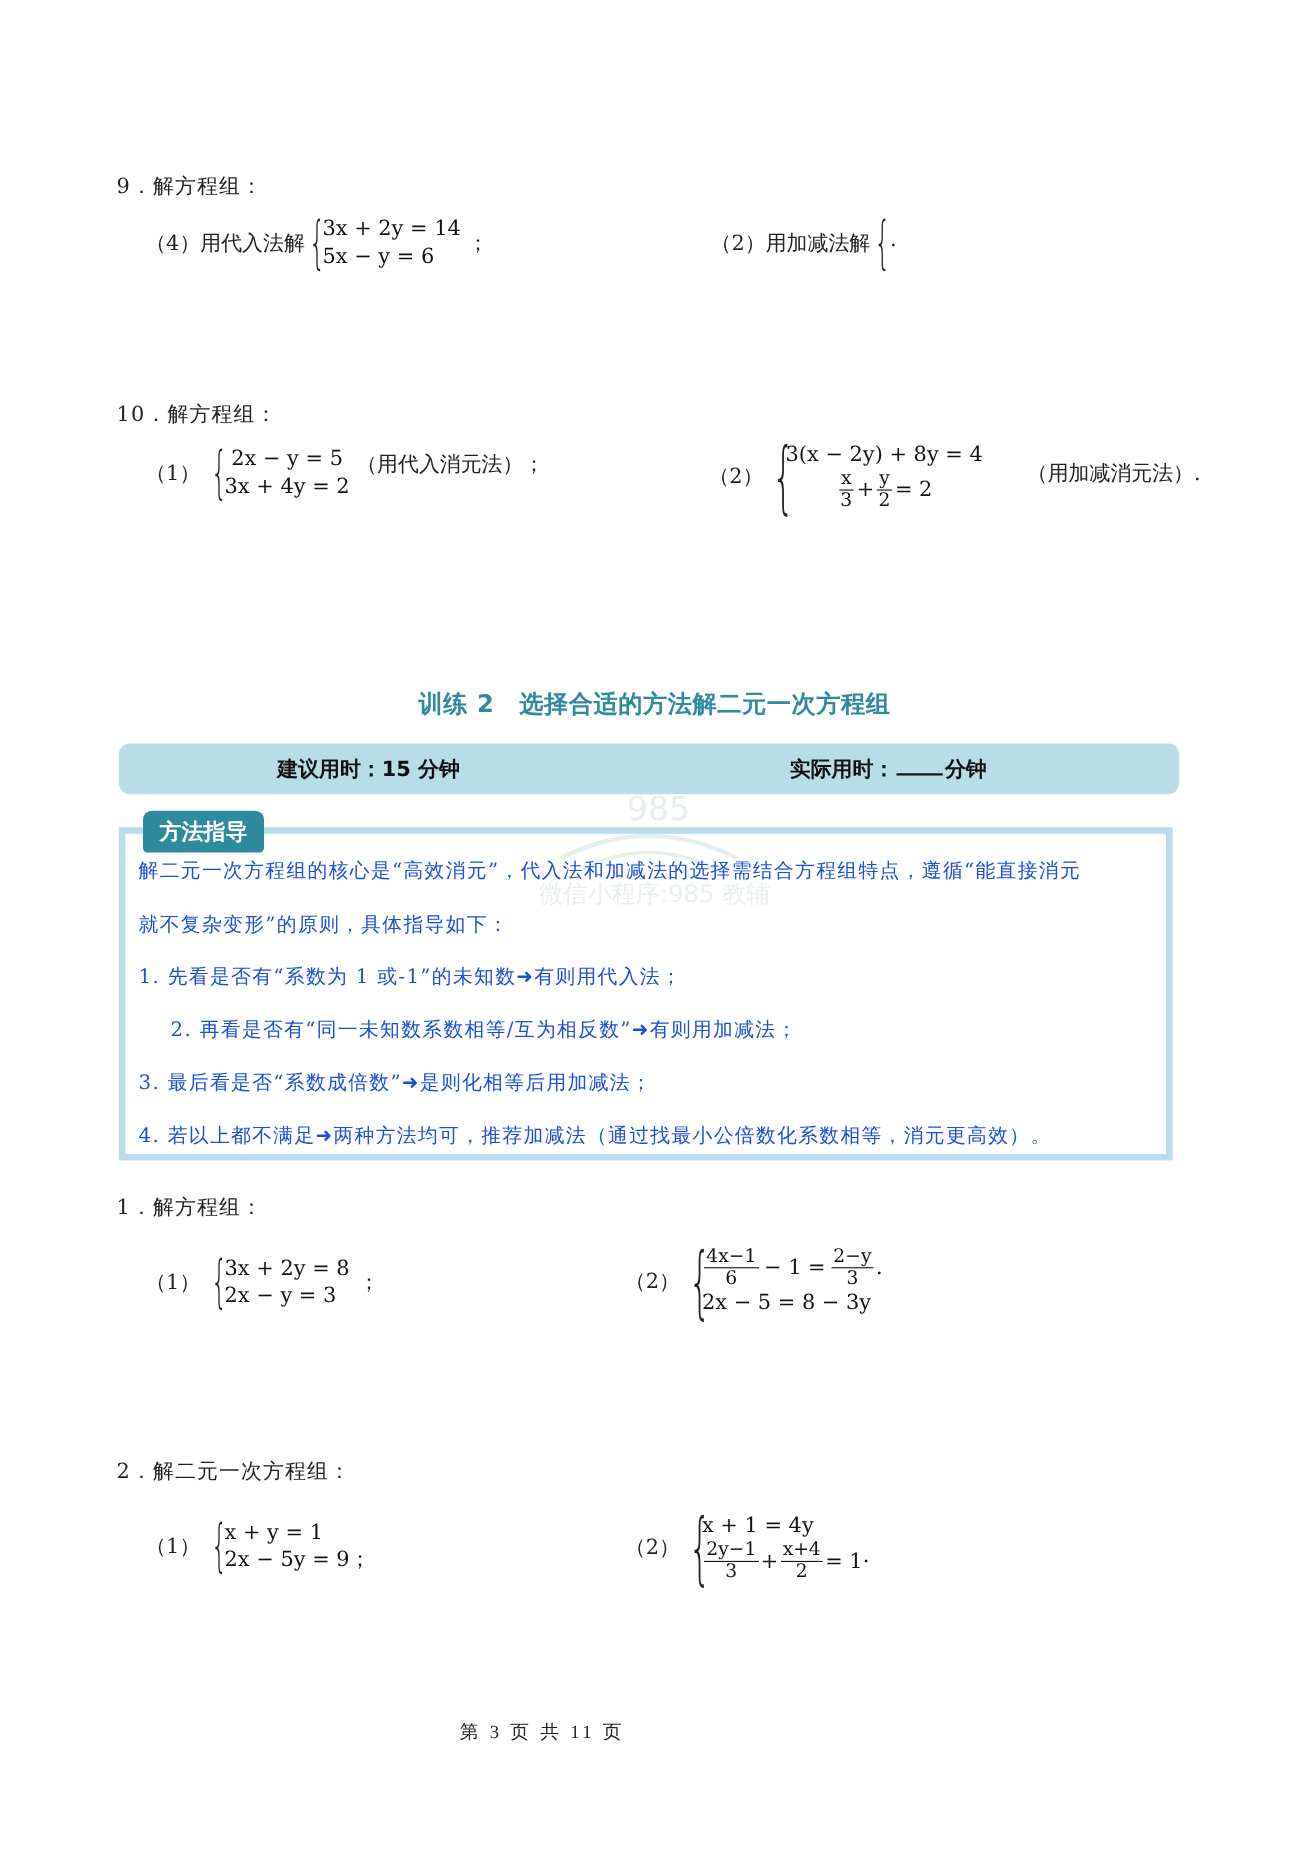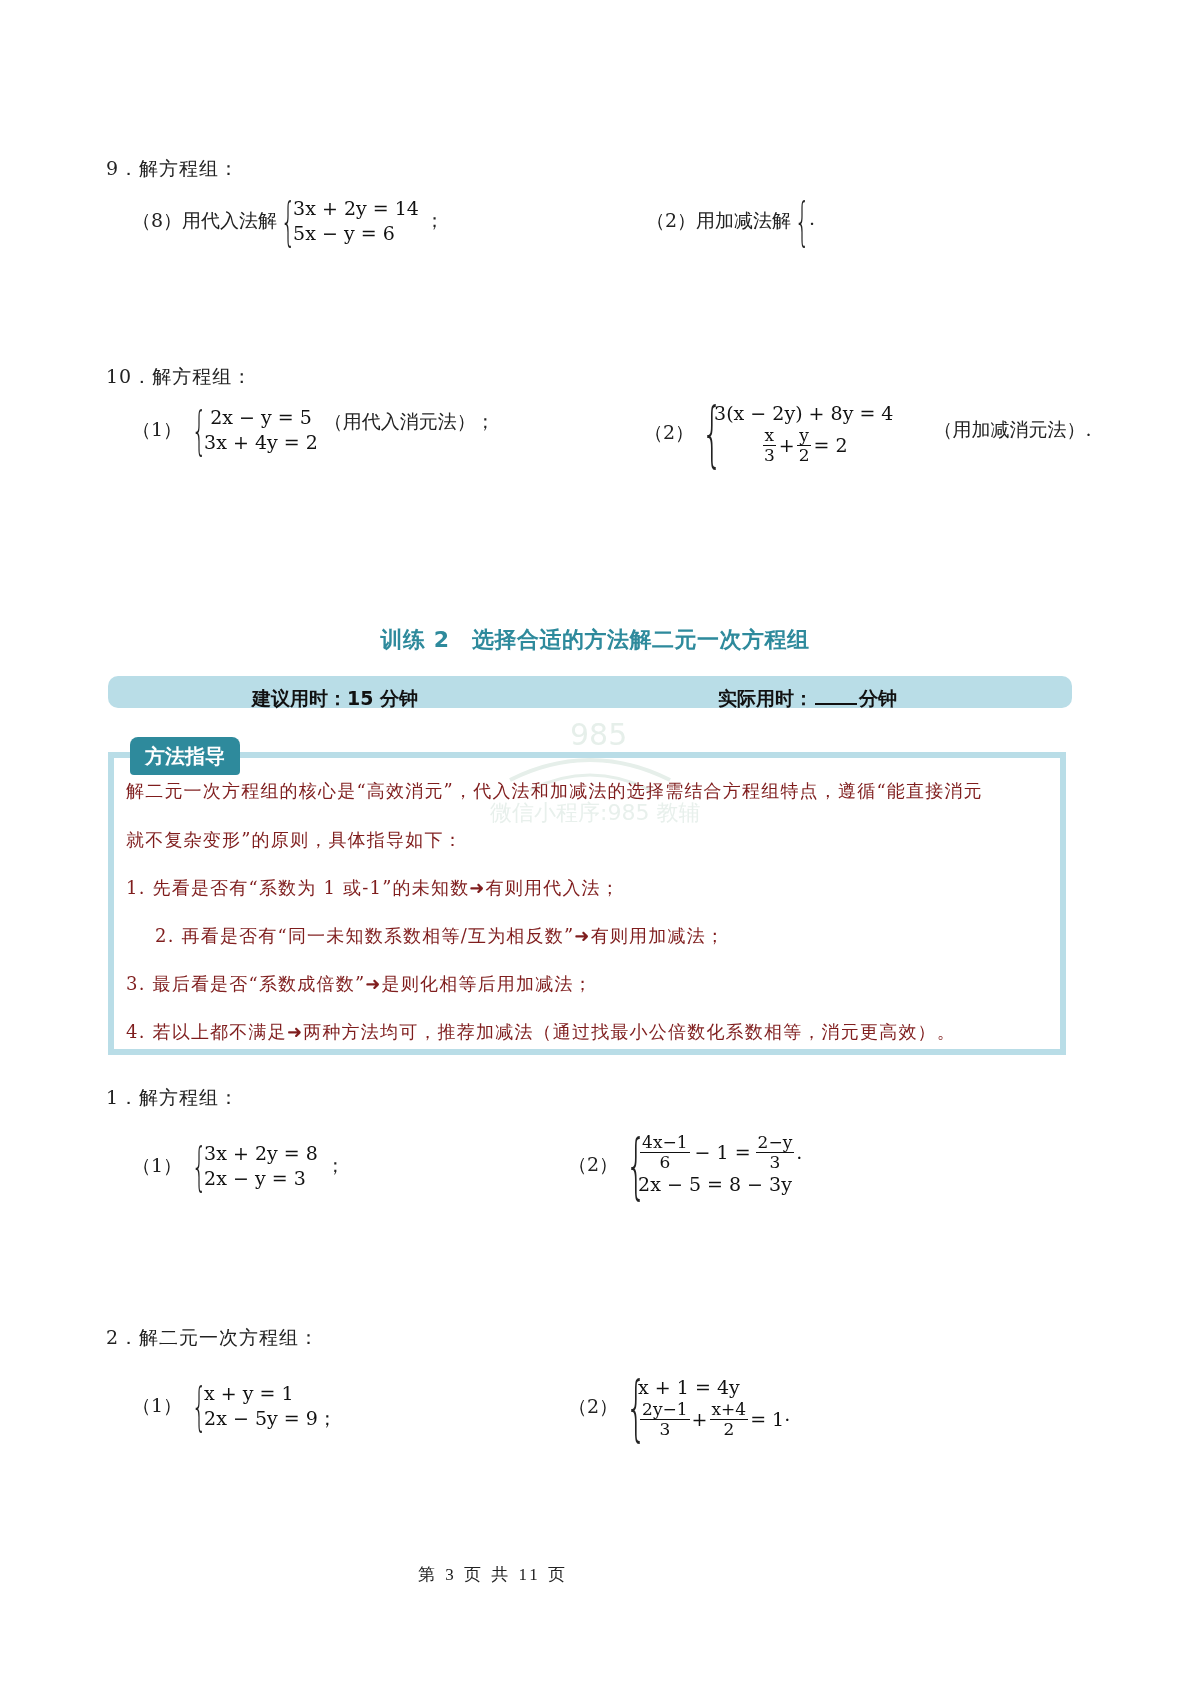--- a/index.html
+++ b/index.html
@@ -11,36 +11,36 @@
   .qtitle { font-size: 19px; color: #222; letter-spacing: 1px; }
   .sub { font-size: 19px; color: #222; display: flex; align-items: center; }
   .brace { font-size: 52px; line-height: 50px; font-weight: 200; color: #222; transform: scaleX(0.45); display: inline-block; width: 14px; margin-right: 2px; font-family: "DejaVu Sans", sans-serif; }
   .brace.tall { font-size: 72px; line-height: 70px; }
   .sys { display: inline-flex; flex-direction: column; }
   .frac { display: inline-flex; flex-direction: column; align-items: center; vertical-align: middle; font-size: 17px; line-height: 19px; margin: 0 2px; }
   .frac .num { border-bottom: 1.3px solid #111; padding: 0 2px; }
   .frac .den { padding: 0 2px; }
   .row { display: flex; align-items: center; }
   .section-title { font-family: "DejaVu Sans", "Liberation Sans", sans-serif; font-weight: bold; font-size: 22px; color: #2e8a9c; letter-spacing: 0.5px; }
-  .timebar { left: 108px; top: 676px; width: 964px; height: 32px; background: #b9dde7; border-radius: 10px; }
+  .timebar { left: 108px; top: 676px; width: 964px; height: 46px; background: #b9dde7; border-radius: 10px; }
   .timebar span { position: absolute; top: 10px; font-family: "DejaVu Sans", sans-serif; font-weight: bold; font-size: 19px; color: #111; }
   .blank { display: inline-block; width: 42px; border-bottom: 2px solid #111; height: 18px; vertical-align: baseline; margin: 0 2px; }
   .methodbox { left: 108px; top: 752px; width: 958px; height: 303px; border: 6px solid #b9dde7; }
   .tab { left: 130px; top: 737px; width: 110px; height: 38px; background: #2e8a9c; border-radius: 8px 8px 4px 4px; color: #fff; font-family: "DejaVu Sans", sans-serif; font-weight: bold; font-size: 20px; text-align: center; line-height: 38px; }
-  .mline { font-size: 18px; color: #7f1d1d; letter-spacing: 1.2px; }
+  .mline { font-size: 18px; color: #1d4ed8; letter-spacing: 1.2px; }
   .watermark { color: #e8f0ec; font-family: "DejaVu Sans", sans-serif; font-size: 22px; }
   .footer { font-size: 17px; color: #222; letter-spacing: 3px; }
 </style>
 </head>
 <body>
 
 <div class="abs qtitle" style="left:106px; top:156px;">9．解方程组：</div>
 
 <div class="abs sub" style="left:132px; top:196px;">
-  <span>（8）用代入法解</span>
+  <span>（4）用代入法解</span>
   <span class="brace">{</span>
   <span class="sys math">
     <span>3x + 2y = 14</span>
     <span>5x − y = 6</span>
   </span>
   <span style="margin-left:6px">；</span>
 </div>
 
 <div class="abs sub" style="left:646px; top:196px;align-items:center;">
   <span>（2）用加减法解</span>

